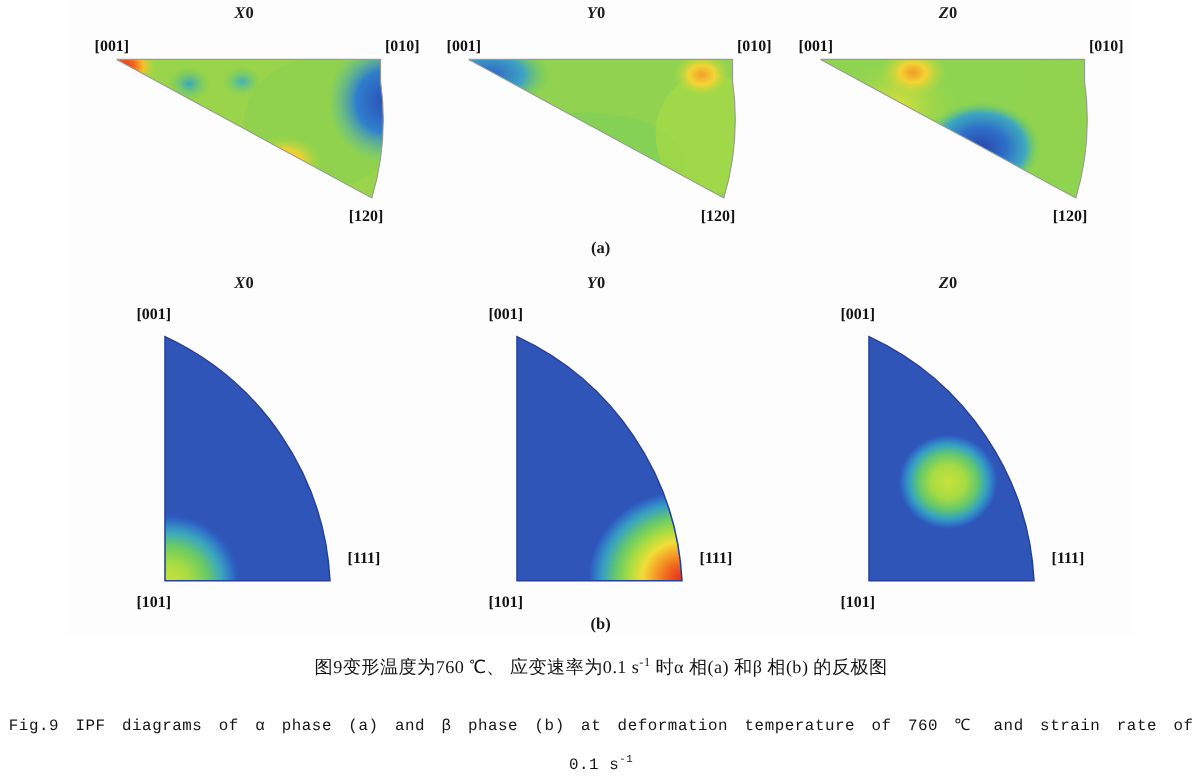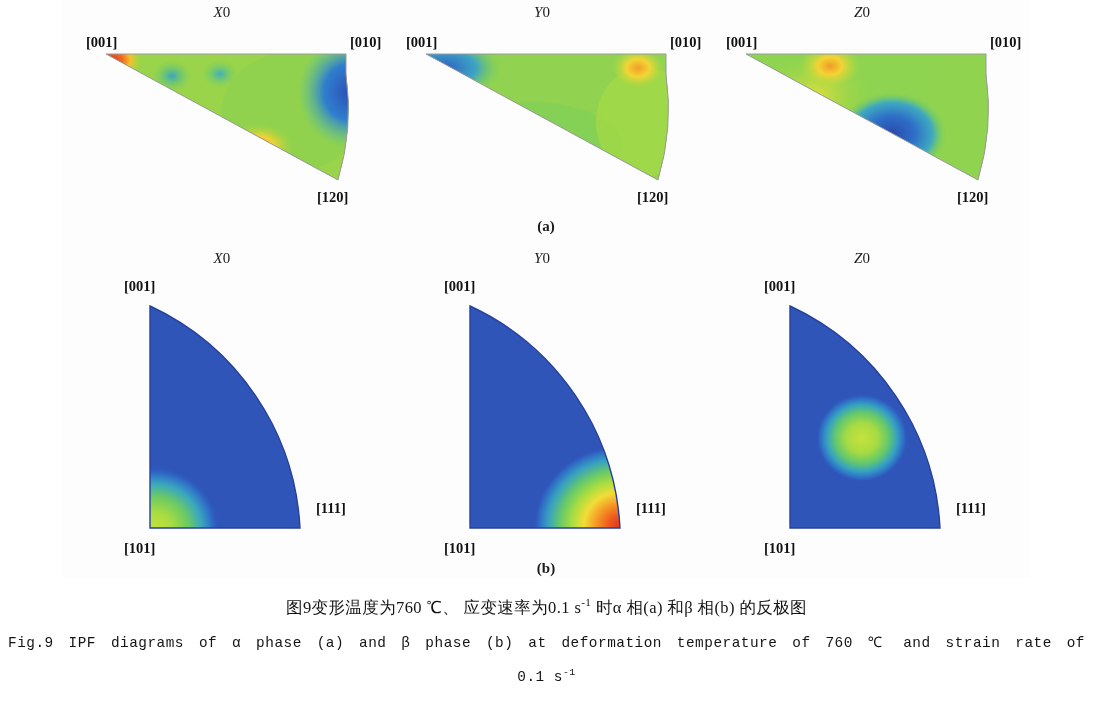--- a/index.html
+++ b/index.html
@@ -30,21 +30,21 @@
   .panel {
     position: absolute;
   }
 
   .panel-axis-label {
     position: absolute;
     width: 100%;
     text-align: center;
     top: 0;
     font-family: "Liberation Serif", serif;
-    font-weight: normal;
+    font-weight: bold;
     font-size: 15px;
     letter-spacing: 0.2px;
   }
   .panel-axis-label i {
     font-style: italic;
   }
 
   .corner-label {
     position: absolute;
     font-family: Liberation Serif, serif;
@@ -77,21 +77,21 @@
   }
   .caption-line {
     text-align: center;
     color: #141414;
     white-space: nowrap;
   }
   #caption-cn {
     font-family: "Liberation Serif", serif;
     font-size: 16.5px;
     letter-spacing: 0.4px;
-    margin-bottom: 9px;
+    margin-bottom: 28px;
   }
   .caption-en {
     font-family: "Liberation Mono", monospace;
     font-size: 14.4px;
     letter-spacing: 0.5px;
     line-height: 30px;
   }
   #caption-en-1 {
     text-align: justify;
     text-align-last: justify;

